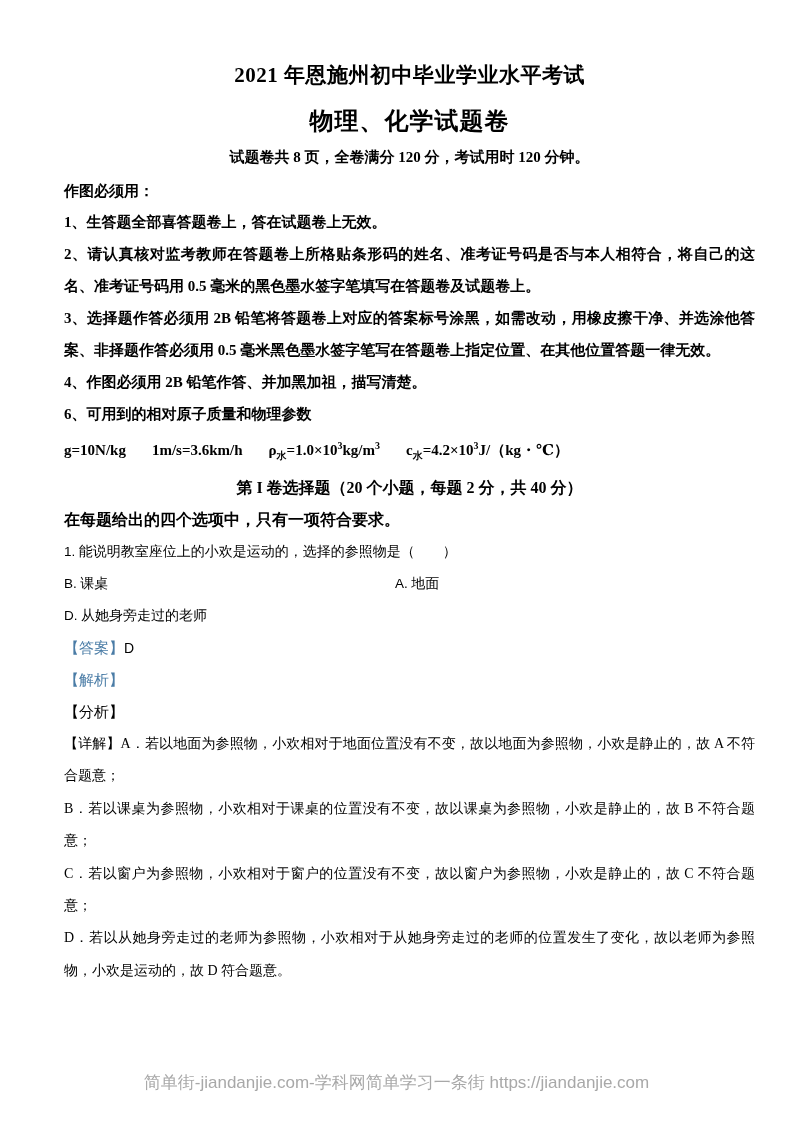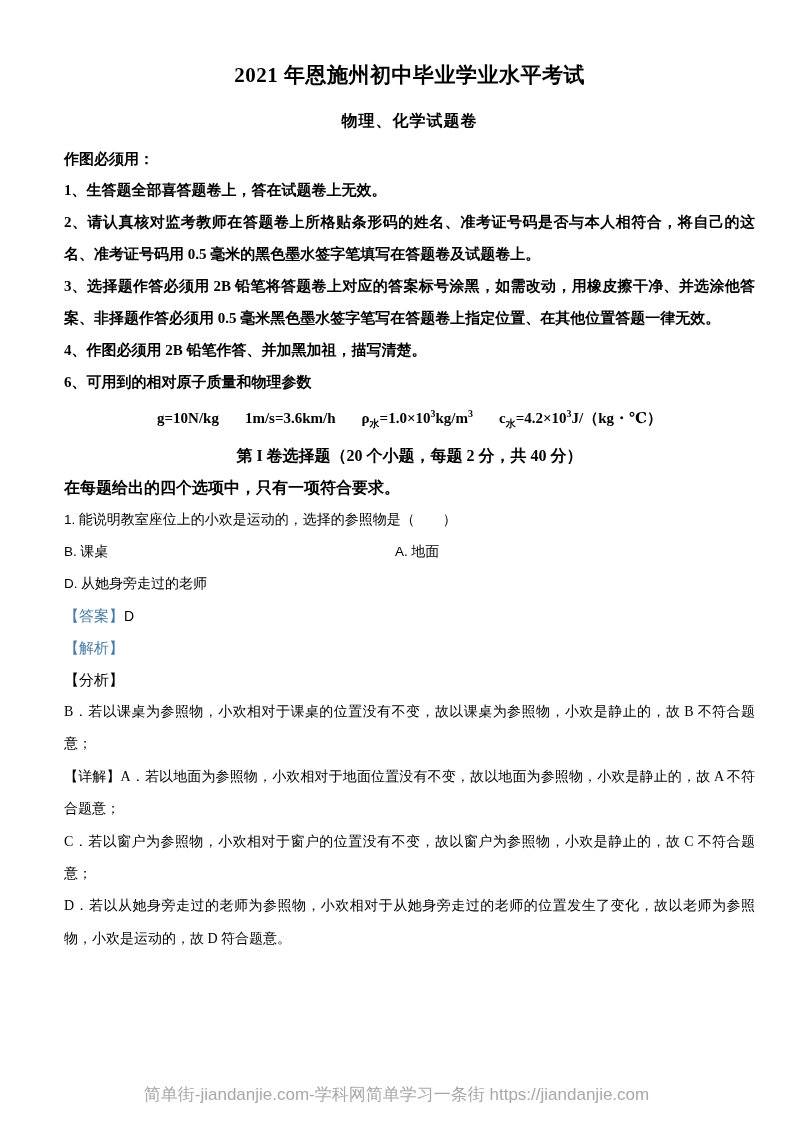--- a/index.html
+++ b/index.html
@@ -16,36 +16,36 @@
     color:#000;
   }
   .page{
     padding:60px 38px 0 64px;
   }
   .title{
     font-size:21px;font-weight:bold;text-align:center;
     line-height:30px;margin-bottom:16px;letter-spacing:.5px;
   }
   .subtitle{
-    font-size:16px;font-weight:bold;text-align:center;
+    font-size:24px;font-weight:bold;text-align:center;
     line-height:30px;margin-bottom:8px;letter-spacing:1px;
   }
   .info{
     font-size:15px;font-weight:bold;text-align:center;
     line-height:26px;margin-bottom:6px;
   }
   .notice-head{
     font-size:15px;font-weight:bold;line-height:30px;
   }
   .notice{
     font-size:15px;font-weight:bold;line-height:32px;
     text-align:justify;
   }
   .params{
-    font-size:15px;font-weight:bold;line-height:32px;white-space:nowrap;text-align:center;
+    font-size:15px;font-weight:bold;line-height:32px;white-space:nowrap;
   }
   .params sub{font-size:10px;}
   .params sup{font-size:10px;}
   .gap{display:inline-block;width:26px;}
   .section-title{
     font-size:16px;font-weight:bold;text-align:center;line-height:32px;
   }
   .require{
     font-size:16px;font-weight:bold;line-height:32px;
   }
@@ -65,33 +65,34 @@
   .blue{color:var(--accent-blue);}
   .ans-val{
     font-family:"Liberation Sans","DejaVu Sans",sans-serif;
     font-size:14px;color:#000;
   }
   .label-line{font-size:15px;line-height:32px;}
   .detail{
     font-size:14px;line-height:32.4px;text-align:justify;
   }
   .footer{
-    position:absolute;left:0;right:0;bottom:16px;
+    position:absolute;left:0;right:0;bottom:28px;
     text-align:center;
     font-family:"Liberation Sans","DejaVu Sans",sans-serif;
     font-size:17px;color:var(--footer-gray);
   }
 </style>
 </head>
 <body>
 
 <div class="page">
 
   <div class="title">2021 年恩施州初中毕业学业水平考试</div>
   <div class="subtitle">物理、化学试题卷</div>
+  <div class="info">试题卷共 8 页，全卷满分 120 分，考试用时 120 分钟。</div>
 
   <div class="notice-head">作图必须用：</div>
   <p class="notice">1、生答题全部喜答题卷上，答在试题卷上无效。</p>
   <p class="notice">2、请认真核对监考教师在答题卷上所格贴条形码的姓名、准考证号码是否与本人相符合，将自己的这名、准考证号码用 0.5 毫米的黑色墨水签字笔填写在答题卷及试题卷上。</p>
   <p class="notice">3、选择题作答必须用 2B 铅笔将答题卷上对应的答案标号涂黑，如需改动，用橡皮擦干净、并选涂他答案、非择题作答必须用 0.5 毫米黑色墨水签字笔写在答题卷上指定位置、在其他位置答题一律无效。</p>
   <p class="notice">4、作图必须用 2B 铅笔作答、并加黑加祖，描写清楚。</p>
   <p class="notice">6、可用到的相对原子质量和物理参数</p>
 
   <p class="params"><span>g=10N/kg</span><span class="gap"></span><span>1m/s=3.6km/h</span><span class="gap"></span><span>ρ</span><sub>水</sub><span>=1.0×10</span><sup>3</sup><span>kg/m</span><sup>3</sup><span class="gap"></span><span>c</span><sub>水</sub><span>=4.2×10</span><sup>3</sup><span>J/（kg・℃）</span></p>
 
@@ -104,22 +105,22 @@
     <div><span class="latin">B.</span> <span>课桌</span></div>
     <div><span class="latin">A.</span> <span>地面</span></div>
     <div><span class="latin">D.</span> <span>从她身旁走过的老师</span></div>
   </div>
 
   <p class="answer-line"><span class="blue">【答案】</span><span class="ans-val">D</span></p>
 
   <p class="label-line blue">【解析】</p>
   <p class="label-line">【分析】</p>
 
+  <p class="detail"><span>【详解】</span><span>A．若以地面为参照物，小欢相对于地面位置没有不变，故以地面为参照物，小欢是静止的，故 A 不符合题意；</span></p>
   <p class="detail">B．若以课桌为参照物，小欢相对于课桌的位置没有不变，故以课桌为参照物，小欢是静止的，故 B 不符合题意；</p>
-  <p class="detail"><span>【详解】</span><span>A．若以地面为参照物，小欢相对于地面位置没有不变，故以地面为参照物，小欢是静止的，故 A 不符合题意；</span></p>
   <p class="detail">C．若以窗户为参照物，小欢相对于窗户的位置没有不变，故以窗户为参照物，小欢是静止的，故 C 不符合题意；</p>
   <p class="detail">D．若以从她身旁走过的老师为参照物，小欢相对于从她身旁走过的老师的位置发生了变化，故以老师为参照物，小欢是运动的，故 D 符合题意。</p>
 
 </div>
 
 <div class="footer">
   <span>简单街-jiandanjie.com-学科网简单学习一条街 https://jiandanjie.com</span>
 </div>
 
 </body></html>

